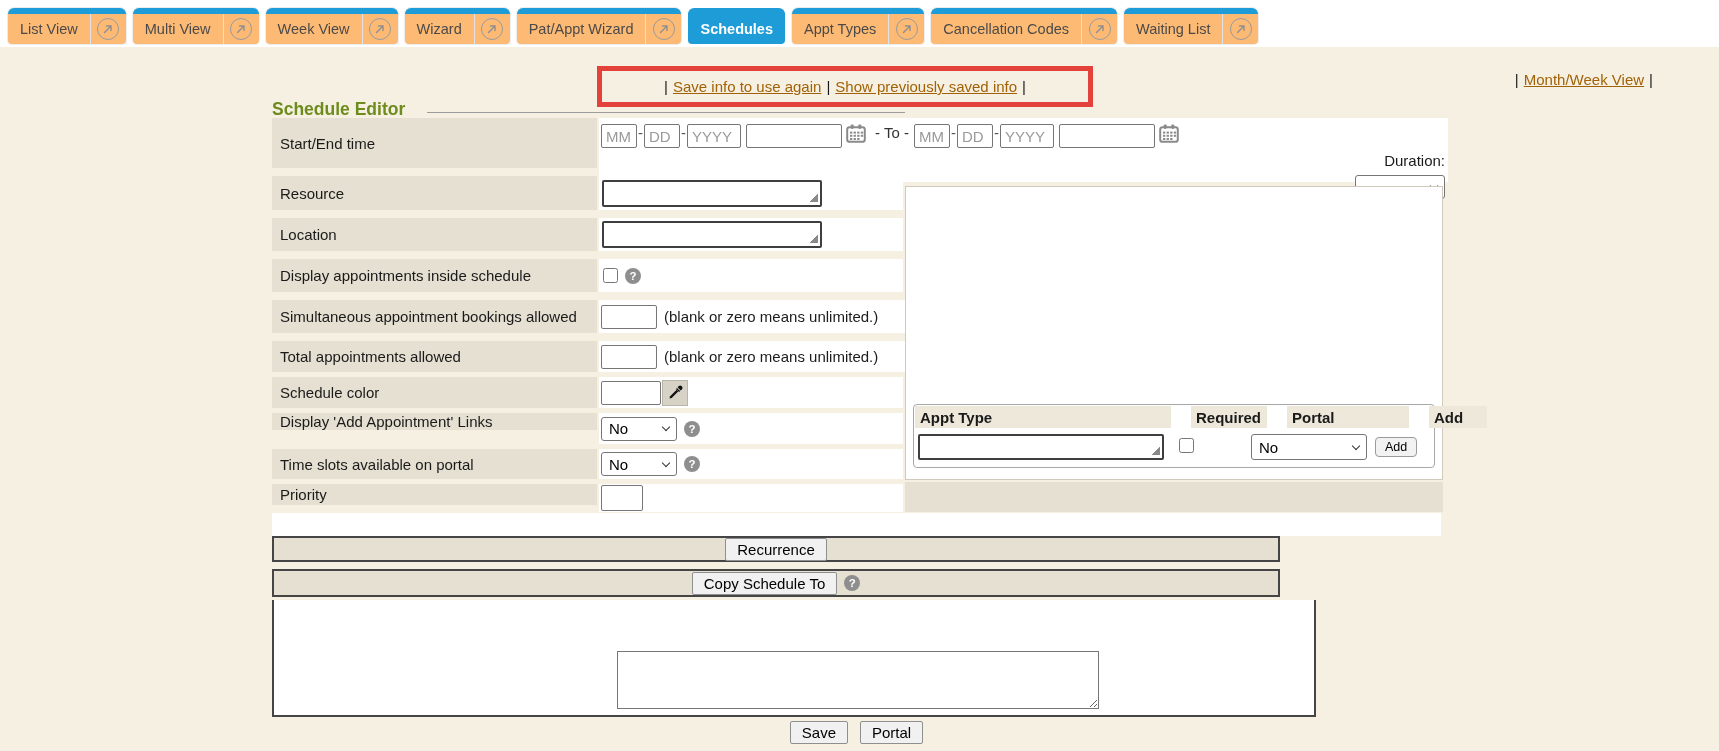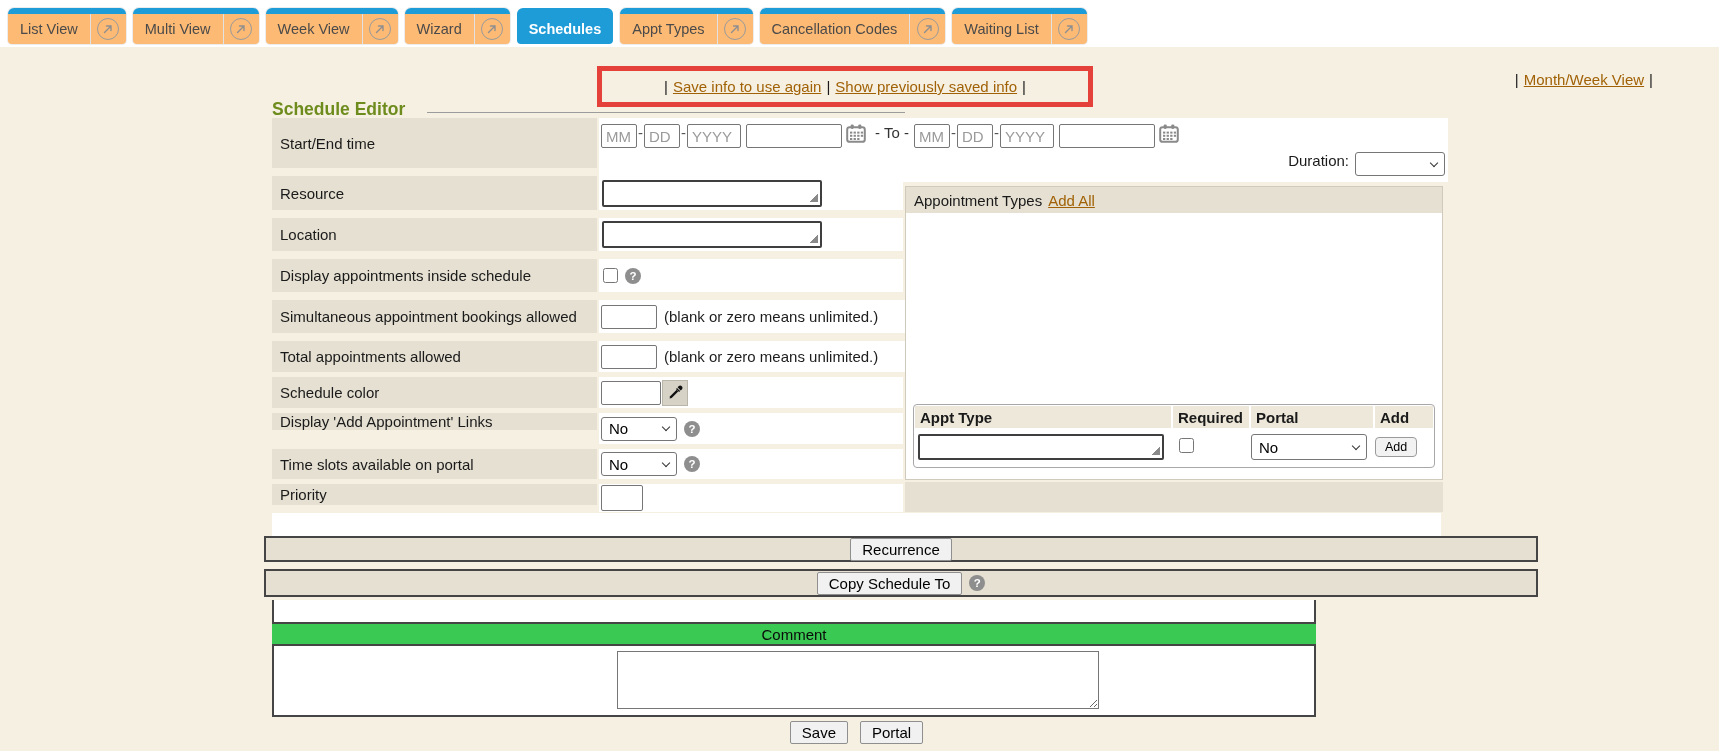--- a/index.html
+++ b/index.html
@@ -43,48 +43,48 @@
   .inp{height:24px;border:1px solid #767676;border-radius:2px;font-family:inherit;font-size:15px;
     color:#222;padding:0 4px;background:#fff;}
   .inp::placeholder{color:#9a9a9a;opacity:1;}
   .darkwrap{position:relative;display:inline-block;margin-left:1px;}
   .dark{width:220px;height:27px;border:2px solid #3F3F3F;border-radius:2px;font-family:inherit;font-size:15px;padding:0 4px;}
   .grip{position:absolute;right:4px;bottom:5px;width:8px;height:8px;
     background:linear-gradient(135deg,transparent 50%,#8a8a8a 50%);pointer-events:none;}
   .dash{color:#555;margin:0 1px;}
   .to-label{color:#333;margin:0 5px;white-space:nowrap;}
   .cal{margin:0 4px;display:inline-flex;cursor:pointer;}
-  .duration{position:absolute;right:3px;top:34px;display:flex;align-items:flex-start;gap:6px;}
+  .duration{position:absolute;right:3px;top:34px;display:flex;align-items:flex-end;gap:6px;flex-direction:column;}
   .sel{height:24px;border:1px solid #767676;border-radius:3px;background:#fff;cursor:pointer;
     display:inline-flex;align-items:center;justify-content:space-between;padding:0 7px;font-size:15px;color:#000;}
   .chev{width:6px;height:6px;border-right:1.7px solid #333;border-bottom:1.7px solid #333;
     transform:rotate(45deg);margin-top:-3px;flex:none;}
   .help{width:16px;height:16px;border-radius:50%;background:#8E8E8E;color:#fff;flex:none;
     display:inline-flex;align-items:center;justify-content:center;font-size:11.5px;font-weight:bold;margin-left:7px;}
   .help::before{content:"?";}
   input[type=checkbox]{width:15px;height:15px;margin:0;}
   .note{margin-left:7px;color:#1c1c1c;white-space:nowrap;}
   .dropper-btn{width:26px;height:26px;background:#D6D2C6;border:1px solid #b9b5a9;margin-left:1px;
     display:inline-flex;align-items:center;justify-content:center;cursor:pointer;padding:0;}
   
   .panel{position:absolute;left:905px;top:186px;width:538px;height:294px;background:#fff;border:1px solid #cfcabc;}
   .panel-header{height:26px;background:var(--label-beige,#E5E0D2);display:flex;align-items:center;
     gap:6px;padding-left:8px;font-size:15px;}
   .appt-table{position:absolute;left:7px;top:217px;width:522px;height:64px;background:#fff;
     border:1px solid #a8a8a8;border-radius:4px;padding:1px;}
-  .appt-head{display:grid;grid-template-columns:256px 76px 122px 58px;column-gap:2px;}
+  .appt-head{display:grid;grid-template-columns:256px 76px 122px 58px;column-gap:20px;}
   .appt-head > div{background:var(--appt-header-beige,#EDE8DA);font-weight:bold;font-size:15px;
     padding:2px 5px;height:22px;display:flex;align-items:center;}
   .appt-body{display:grid;grid-template-columns:256px 76px 122px 58px;column-gap:2px;align-items:center;height:38px;}
   .btn-small{font-size:12.5px;font-family:inherit;padding:2px 9px;background:#F2F2F2;border:1px solid #9a9a9a;
     border-radius:4px;cursor:pointer;}
   
   .beige-strip{position:absolute;left:905px;top:482px;width:538px;height:30px;background:var(--label-beige,#E5E0D2);}
   .white-band{position:absolute;left:272px;top:513px;width:1169px;height:23px;background:#fff;}
-  .bar{position:absolute;left:264px;width:1274px;background:var(--label-beige,#E5E0D2);
+  .bar{position:absolute;left:272px;width:1008px;background:var(--label-beige,#E5E0D2);
     border:2px solid #454545;display:flex;align-items:center;justify-content:center;}
   .btn{background:#F1F1F1;border:1px solid #8f8f8f;border-radius:2px;font-size:15px;font-family:inherit;
     padding:2px 11px;color:#000;cursor:pointer;white-space:nowrap;}
   .comment{position:absolute;left:272px;top:600px;width:1044px;height:117px;background:#fff;
     border-left:2px solid #454545;border-right:2px solid #454545;border-bottom:2px solid #454545;}
   .comment-head{position:absolute;left:-2px;right:-2px;top:22px;height:24px;
     background:var(--comment-green,#3AC952);border-top:2px solid #454545;border-bottom:2px solid #454545;
     display:flex;align-items:center;justify-content:center;font-size:15px;color:#0a0a0a;}
   .comment textarea{position:absolute;left:343px;top:51px;width:482px;height:58px;
     border:1px solid #767676;resize:both;font-family:inherit;font-size:14px;background:#fff;}
@@ -119,20 +119,30 @@
     <span class="tab-iconsec">
         <span class="circle">
           <svg width="12" height="12" viewBox="0 0 12 12">
             <path d="M2.5 9.5 L9 3 M4.5 3 H9 V7.5" stroke="#8f8f8f" stroke-width="1.4" fill="none" stroke-linecap="round"></path>
           </svg>
         </span>
       </span>
   </div>
   <div class="tab">
     <span class="tab-label">Wizard</span>
+    <span class="tab-iconsec">
+        <span class="circle">
+          <svg width="12" height="12" viewBox="0 0 12 12">
+            <path d="M2.5 9.5 L9 3 M4.5 3 H9 V7.5" stroke="#8f8f8f" stroke-width="1.4" fill="none" stroke-linecap="round"></path>
+          </svg>
+        </span>
+      </span>
+  </div>
+  <div class="tab">
+    <span class="tab-label">Pat/Appt Wizard</span>
     <span class="tab-iconsec">
         <span class="circle">
           <svg width="12" height="12" viewBox="0 0 12 12">
             <path d="M2.5 9.5 L9 3 M4.5 3 H9 V7.5" stroke="#8f8f8f" stroke-width="1.4" fill="none" stroke-linecap="round"></path>
           </svg>
         </span>
       </span>
   </div>
   <div class="tab active">
     <span class="tab-label">Schedules</span>
@@ -309,24 +319,20 @@
     </span>
   <span class="help"></span>
 </div>
 
 <div class="lbl" style="top:484px;height:21px;">Priority</div>
 <div class="cell" style="top:484px;height:28px;">
   <input class="inp" style="width: 42px; height: 26px;">
 </div>
 
 <div class="panel">
-  <div class="panel-header">
-    <span>Appointment Types</span>
-    <a class="plain">Add All</a>
-  </div>
   <div class="appt-table">
     <div class="appt-head">
       <div>Appt Type</div>
       <div>Required</div>
       <div>Portal</div>
       <div>Add</div>
     </div>
     <div class="appt-body">
       <div style="padding-left:2px;"><span class="darkwrap"><input class="dark" style="width: 246px; height: 26px;"><span class="grip"></span></span></div>
       <div style="padding-left:6px;"><input type="checkbox" style=""></div>
@@ -345,20 +351,19 @@
 <div class="bar" style="top:536px;height:26px;">
   <button class="btn">Recurrence</button>
 </div>
 
 <div class="bar" style="top:569px;height:28px;">
   <button class="btn">Copy Schedule To</button>
   <span class="help"></span>
 </div>
 
 <div class="comment">
-  <div class="comment-head">Comment</div>
   <textarea style=""></textarea>
 </div>
 
 <div class="actions">
   <button class="btn">Save</button>
   <button class="btn">Portal</button>
 </div>
 
 </body></html>

